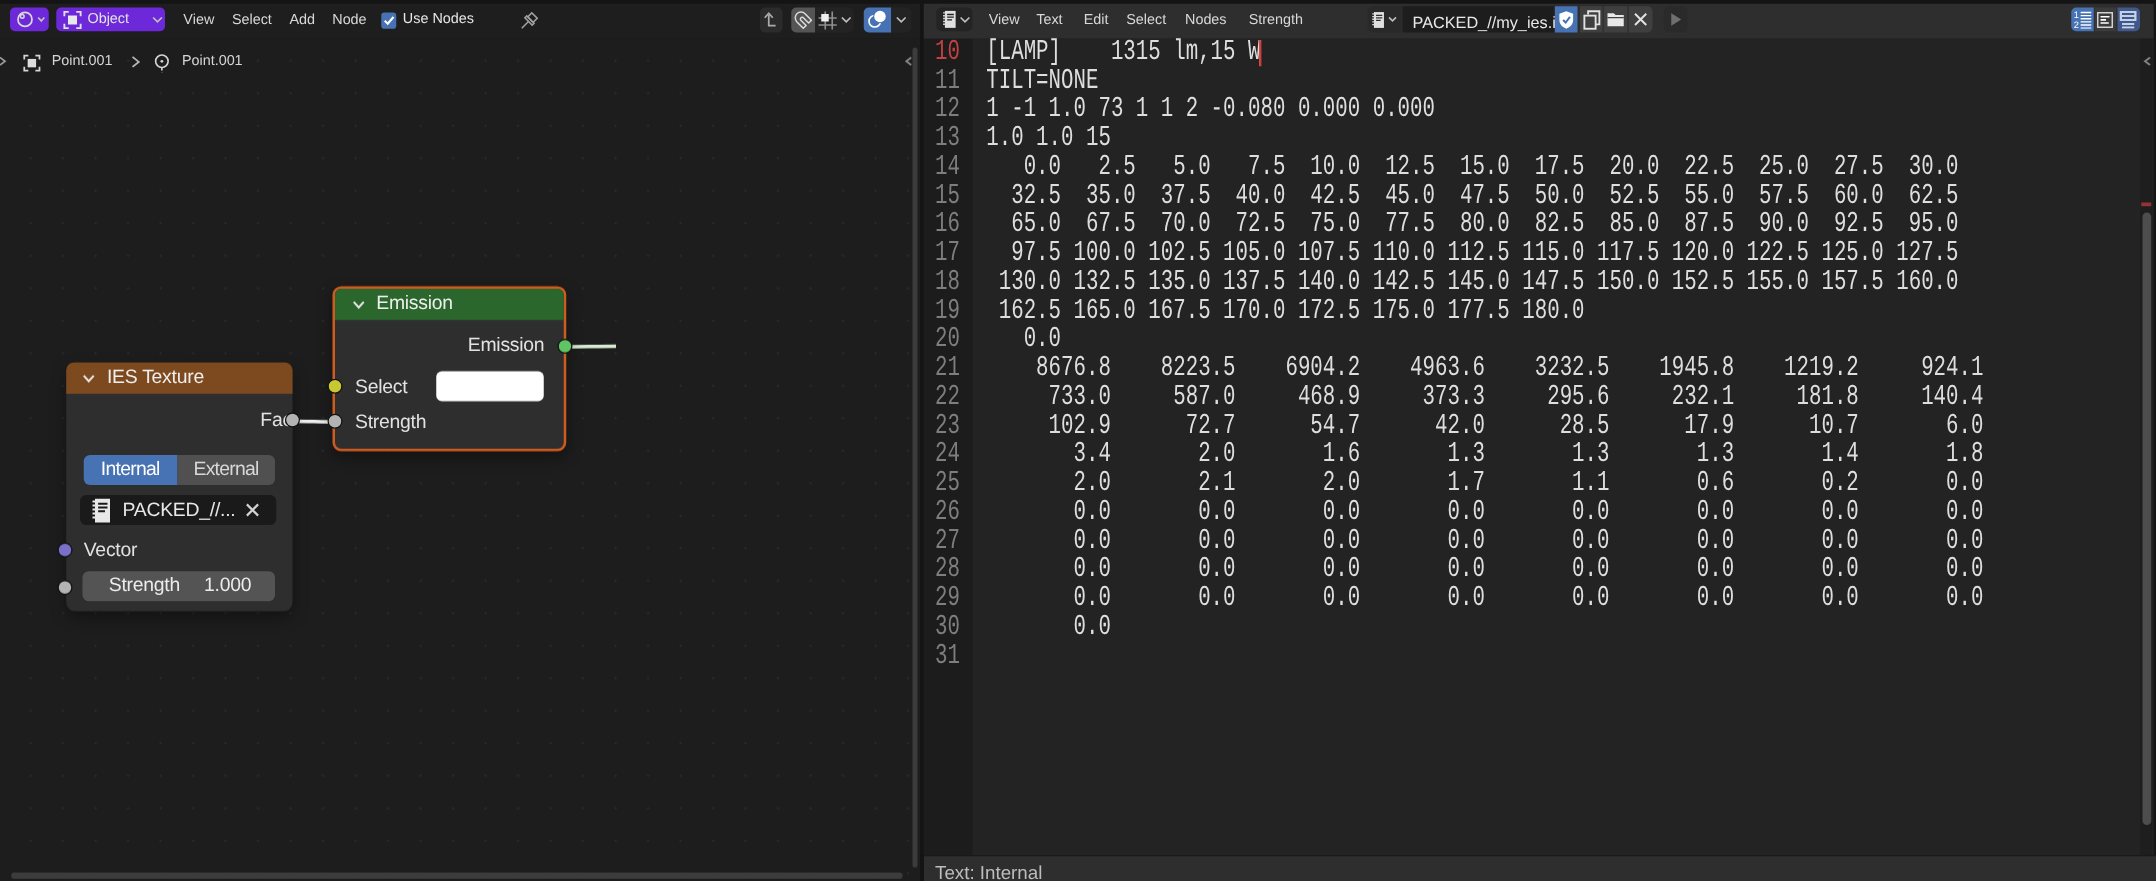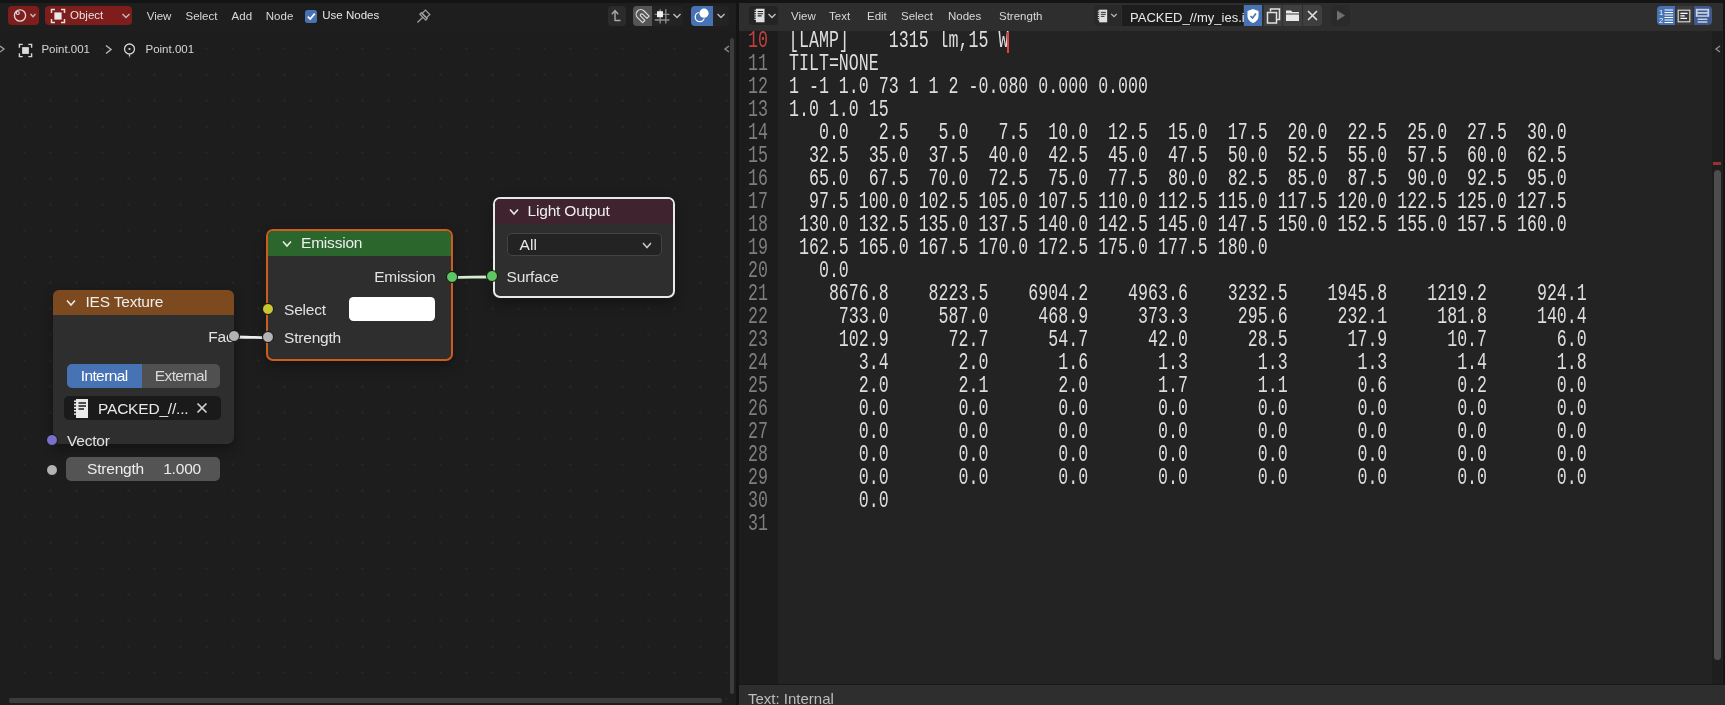--- a/index.html
+++ b/index.html
@@ -8,21 +8,21 @@
   .abs{position:absolute;}
   span{transform:translateZ(0);display:inline-block;}
   .sh-header{left:0;top:3px;width:736px;height:28px;background:#1e1e1e;}
   .nd{left:0;top:31px;width:736px;height:674px;background:#1d1d1d;
       background-image:radial-gradient(circle 1.1px, #2b2b2b 60%, rgba(43,43,43,0) 100%);
       background-size:26px 26px;background-position:11.5px 4.6px;overflow:hidden;}
   .tx-header{left:739px;top:3px;width:986px;height:28px;background:#2e2e2e;}
   .tx-area{left:739px;top:31px;width:986px;height:653px;background:#232323;overflow:hidden;}
   .tx-gutter{left:0;top:0;width:39px;height:653px;background:#1c1c1c;}
   .tx-footer{left:739px;top:684px;width:986px;height:21px;background:#2e2e2e;border-top:1px solid #191919;box-sizing:border-box;}
-  .btn{position:absolute;background:#7f1d1d;border-radius:4px;}
+  .btn{position:absolute;background:#6d28d9;border-radius:4px;}
   .menu{position:absolute;font-size:11.5px;color:#d8d8d8;top:7px;text-align:right;}
   .mono{font-family:"Liberation Mono", monospace;font-size:23px;line-height:23px;
         white-space:pre;transform:translateZ(0) scaleX(0.7225);transform-origin:0 0;}
   .ln{position:absolute;color:#7e7e7e;}
   .tl{position:absolute;color:#dedede;left:50px;}
   .node{position:absolute;background:#2e2e2e;border-radius:7px;box-shadow:0 5px 12px rgba(0,0,0,0.35);}
   .nhead{position:absolute;left:0;top:0;right:0;height:25px;border-radius:6px 6px 0 0;
          color:#eeeeee;font-size:15.5px;letter-spacing:-0.2px;}
   .nlabel{position:absolute;font-size:15.5px;letter-spacing:-0.2px;color:#e2e2e2;}
   .sock{position:absolute;width:10px;height:10px;border-radius:50%;border:1.6px solid #121212;}
@@ -123,21 +123,21 @@
     <circle cx="7.5" cy="6" r="1.1" fill="#d5d5d5"></circle>
     <path d="M7.5 11.4 V15" stroke="#d5d5d5" stroke-width="1.3" stroke-dasharray="2 1.4"></path>
   </svg>
   <span style="position:absolute;left:145.5px;top:12px;font-size:11.5px;color:#d5d5d5;">Point.001</span>
 
   <svg width="736" height="674" viewBox="0 0 736 674" style="position:absolute;left:0;top:0;">
     <path d="M233.5 306 C 247 306, 255 306.6, 268.8 306.6" stroke="#f0f0f0" stroke-width="2.8" fill="none"></path>
     <path d="M450.8 246.4 C 465 246.4, 479 246, 492.8 246" stroke="#d8ecd3" stroke-width="2.8" fill="none"></path>
   </svg>
 
-  <div class="node" style="left:52.5px;top:259px;width:181px;height:154px;">
+  <div class="node" style="left:52.5px;top:259px;width:181px;height:199px;">
     <div class="nhead" style="background:#7d4a1f;">
       <svg width="12" height="10" viewBox="0 0 12 10" style="position:absolute;left:12px;top:8px;">
         <path d="M2 2.5 L6 7 L10 2.5" fill="none" stroke="#e8e8e8" stroke-width="1.6"></path>
       </svg>
       <span style="position:absolute;left:33px;top:3px;">IES Texture</span>
     </div>
     <span class="nlabel" style="right:0;top:38.4px;">Fac</span>
     <div class="sock" style="left:-6.3px;top:144.4px;background:#7a70c9;"></div>
     <div class="sock" style="left:-6.3px;top:174.4px;background:#b3b3b3;"></div>
     <div class="sock" style="right:-6.3px;top:40.4px;background:#b3b3b3;"></div>
@@ -175,36 +175,20 @@
     </div>
     <span class="nlabel" style="right:15px;top:37.2px;">Emission</span>
     <div class="sock" style="right:-7.3px;top:40.3px;background:#5fc463;"></div>
     <span class="nlabel" style="left:16px;top:70.9px;">Select</span>
     <div class="sock" style="left:-5.8px;top:72.8px;background:#c8c832;"></div>
     <div style="position:absolute;left:81px;top:66.5px;width:86px;height:24px;background:#ffffff;border-radius:4.5px;"></div>
     <span class="nlabel" style="left:16px;top:98.6px;">Strength</span>
     <div class="sock" style="left:-5.8px;top:100.5px;background:#b3b3b3;"></div>
   </div>
 
-  <div class="node" style="left:492.6px;top:166.3px;width:178.5px;height:96.5px;border:2px solid #e8e8e8;">
-    <div class="nhead" style="background:#3f2430;border-radius:5px 5px 0 0;">
-      <svg width="12" height="10" viewBox="0 0 12 10" style="position:absolute;left:13px;top:8px;">
-        <path d="M2 2.5 L6 7 L10 2.5" fill="none" stroke="#e8e8e8" stroke-width="1.6"></path>
-      </svg>
-      <span style="position:absolute;left:33px;top:3px;">Light Output</span>
-    </div>
-    <div style="position:absolute;left:12px;top:33.7px;width:155px;height:23px;background:#232323;border:1px solid #434343;border-radius:5px;box-sizing:border-box;">
-      <span style="position:absolute;left:12px;top:2.5px;font-size:15.5px;color:#e8e8e8;">All</span>
-      <svg width="12" height="10" viewBox="0 0 12 10" style="position:absolute;right:8px;top:7px;">
-        <path d="M2 2 L6 6.5 L10 2" fill="none" stroke="#c8c8c8" stroke-width="1.5"></path>
-      </svg>
-    </div>
-    <span class="nlabel" style="left:12px;top:69.2px;">Surface</span>
-    <div class="sock" style="left:-8.4px;top:71.1px;background:#5fc463;"></div>
-  </div>
 
   <div class="abs" style="left:730px;top:7px;width:4px;height:656px;background:#3c3c3c;border-radius:2px;"></div>
   <div class="abs" style="left:9px;top:667px;width:713px;height:4.5px;background:#3c3c3c;border-radius:2px;"></div>
   <svg width="8" height="10" viewBox="0 0 8 10" style="position:absolute;left:723px;top:13px;">
     <path d="M6 2 L2 5 L6 8" fill="none" stroke="#8a8a8a" stroke-width="1.4"></path>
   </svg>
 </div>
 
 <div class="abs tx-header">
 

